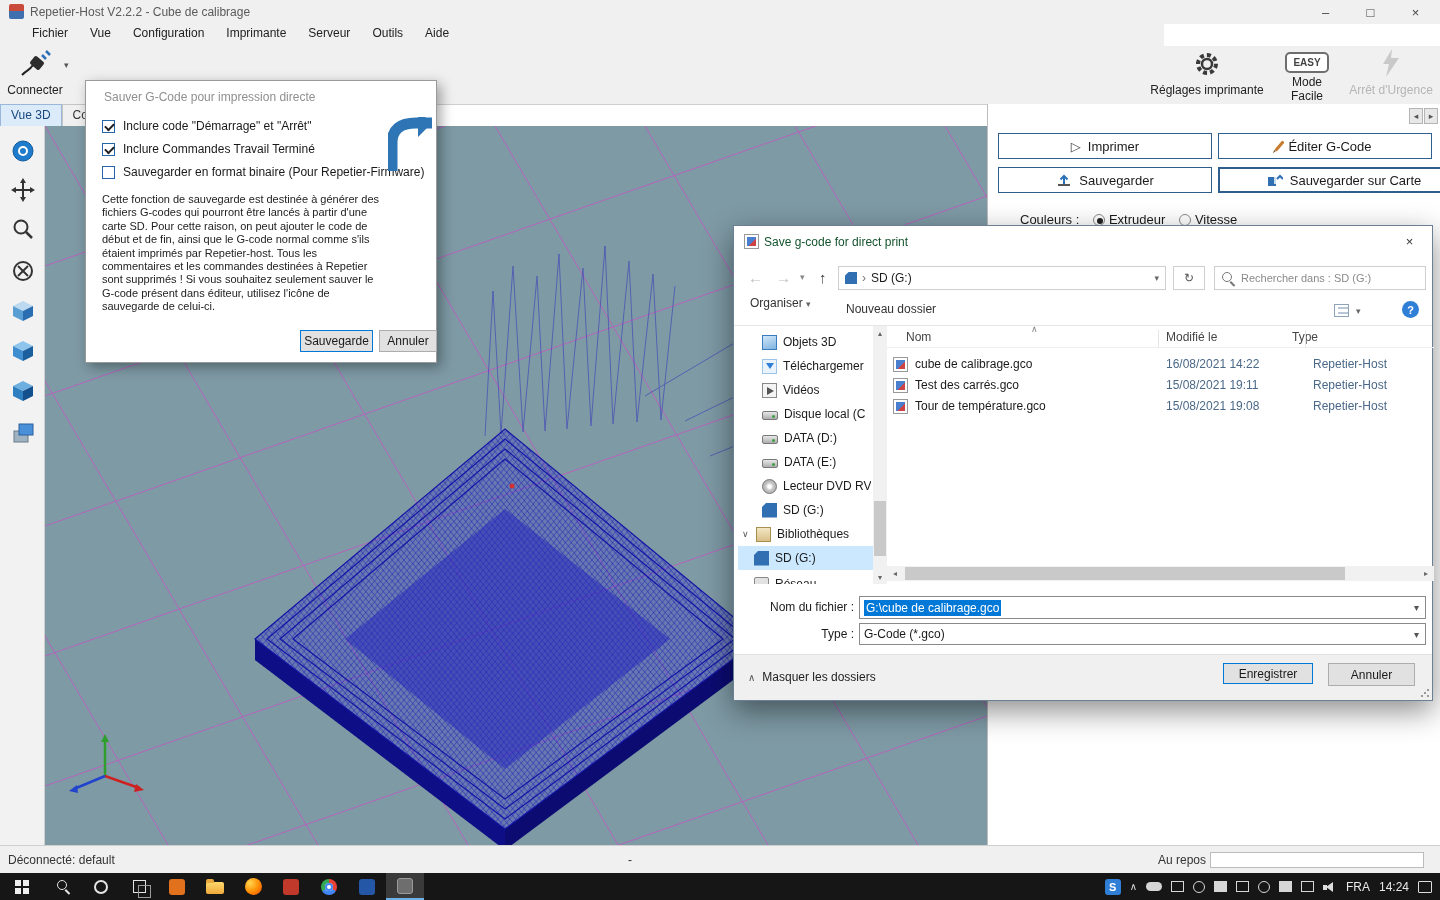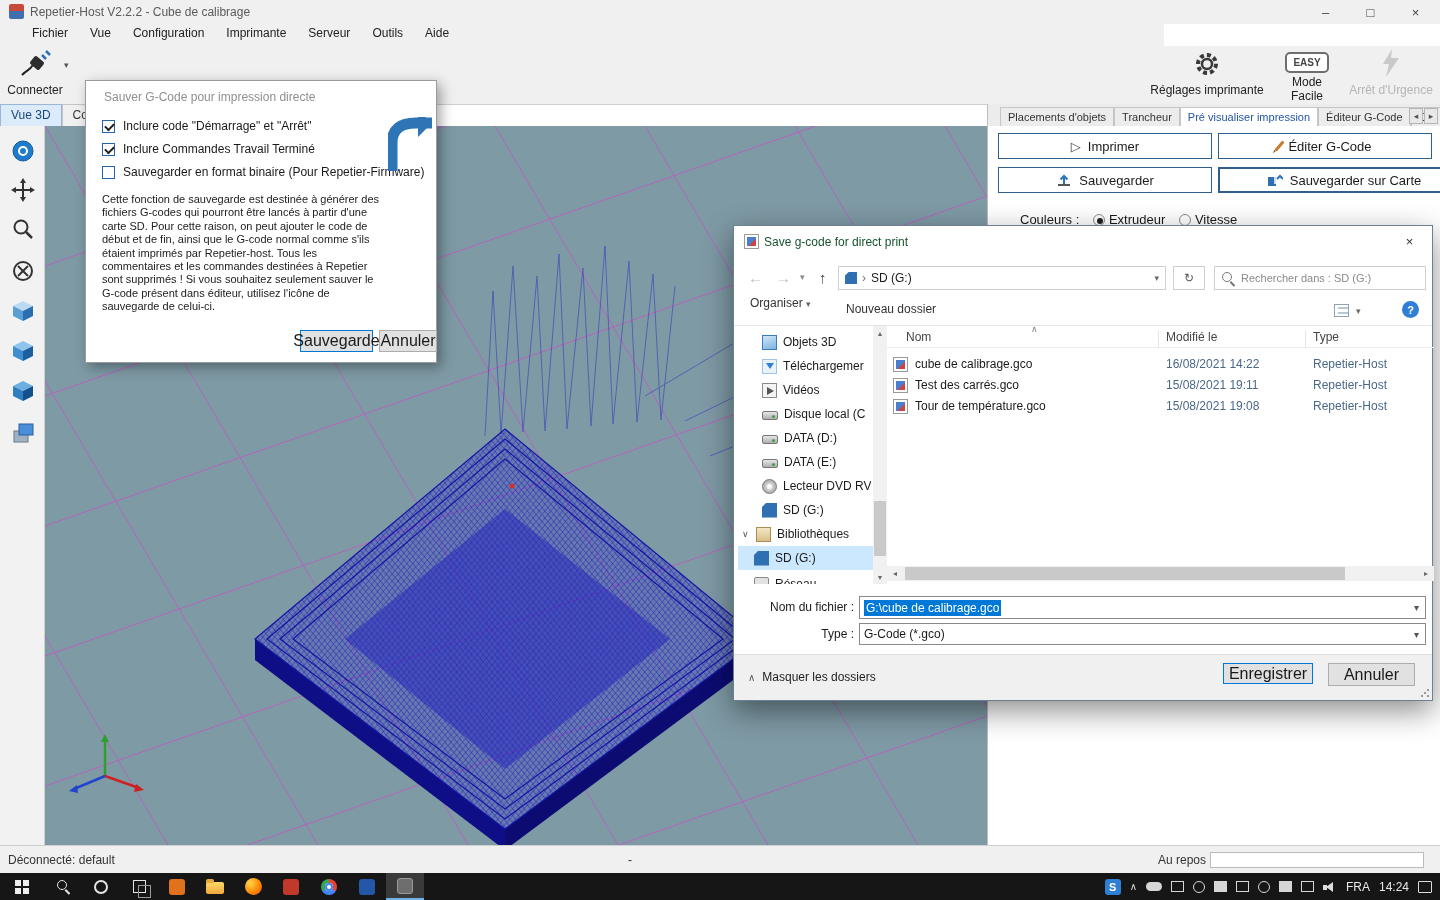--- a/index.html
+++ b/index.html
@@ -78,21 +78,21 @@
 .notif{width:14px;height:12px;border:1.5px solid #ddd;border-radius:1px}
 .caret{color:#ddd;font-size:10px}
 
 
 #gdlg{position:absolute;left:85px;top:80px;width:352px;height:283px;background:#fff;border:1px solid #9a9a9a;box-shadow:4px 4px 12px rgba(0,0,0,.35);z-index:40}
 #gdlg .dtitle{position:absolute;left:18px;top:9px;color:#8f8f8f}
 .cbrow{position:absolute;left:16px;display:flex;align-items:center;gap:8px}
 .cb{width:13px;height:13px;border:1px solid #2466a8;background:#fff;position:relative;flex:none}
 .cb.on::after{content:"";position:absolute;left:2px;top:2px;width:7px;height:4px;border-left:2px solid #1f1f1f;border-bottom:2px solid #1f1f1f;transform:rotate(-45deg)}
 #gdlg .body{position:absolute;left:16px;top:112px;width:282px;font-size:11px;line-height:13.4px;color:#222}
-.winbtn{position:absolute;height:22px;background:#e1e1e1;border:1px solid #adadad;font-size:16px;display:flex;align-items:center;justify-content:center}
+.winbtn{position:absolute;height:22px;background:#e1e1e1;border:1px solid #adadad;font-size:12px;display:flex;align-items:center;justify-content:center}
 .winbtn.def{border-color:#0078d7}
 
 
 #sdlg{position:absolute;left:733px;top:225px;width:700px;height:476px;background:#fff;border:1px solid #6d7f93;box-shadow:0 10px 28px rgba(0,0,0,.45);z-index:60}
 #sdlg .stitle{position:absolute;left:30px;top:9px;color:#14532d}
 #sdlg .sclose{position:absolute;right:0;top:0;width:45px;height:30px;display:flex;align-items:center;justify-content:center;font-size:13px;color:#333}
 .navglyph{position:absolute;font-size:15px}
 #addrbar{position:absolute;left:104px;top:40px;width:328px;height:24px;border:1px solid #cfcfcf;background:#fff;display:flex;align-items:center;padding:0 6px;gap:5px}
 #refreshbtn{position:absolute;left:439px;top:40px;width:32px;height:24px;border:1px solid #cfcfcf;background:#fff;display:flex;align-items:center;justify-content:center;color:#555}
 #searchbox{position:absolute;left:480px;top:40px;width:212px;height:24px;border:1px solid #cfcfcf;background:#fff;display:flex;align-items:center;gap:6px;padding:0 7px}
@@ -363,27 +363,20 @@
         <polygon points="60,608 56,616 64,616" fill="#2f9e2f"></polygon>
       <line x1="60" y1="650" x2="94" y2="662" stroke="#cc2222"></line>
         <polygon points="99,664 91,658 89,666" fill="#cc2222"></polygon>
       <line x1="60" y1="650" x2="29" y2="663" stroke="#2244cc"></line>
         <polygon points="24,665 32,659 33,667" fill="#2244cc"></polygon>
     </g>
   </svg>
 </div>
 
 <div id="rightpanel">
-  <div id="ptabs">
-    <div class="ptab">Placements d'objets</div>
-    <div class="ptab">Trancheur</div>
-    <div class="ptab active">Pré visualiser impression</div>
-    <div class="ptab">Éditeur G-Code</div>
-    <div class="ptab">Co</div>
-  </div>
   <div class="pscroll" style="right:17px">◂</div>
   <div class="pscroll" style="right:2px">▸</div>
 
   <div class="pbtn" style="left:10px;top:29px;width:214px">
     <span class="playico">▷</span>
     <span>Imprimer</span>
   </div>
   <div class="pbtn" style="left:230px;top:29px;width:214px">
     <span class="pencil"></span>
     <span>Éditer G-Code</span>
@@ -521,21 +514,21 @@
     <span class="thumb" style="top:175px;height:55px"></span>
     <span class="arr" style="bottom:0">▾</span>
   </div>
 
   
   <div id="listpane">
     <div class="lhead">
       <span style="left:144px;top:-2px;font-size:9px;color:#888">∧</span>
       <span style="left:19px">Nom</span>
       <span style="left:279px">Modifié le</span>
-      <span style="left:426px">Type</span>
+      <span style="left:405px">Type</span>
       <span class="colsep" style="left:271px"></span>
       <span class="colsep" style="left:418px"></span>
     </div>
     <div class="frow" style="top:28px">
       <span class="ic ic-gco" style="left:6px;top:3px;position:absolute"></span>
       <span style="left:28px">cube de calibrage.gco</span>
       <span class="fmod" style="left:279px">16/08/2021 14:22</span>
       <span class="ftype" style="left:426px">Repetier-Host</span>
     </div>
     <div class="frow" style="top:49px">

